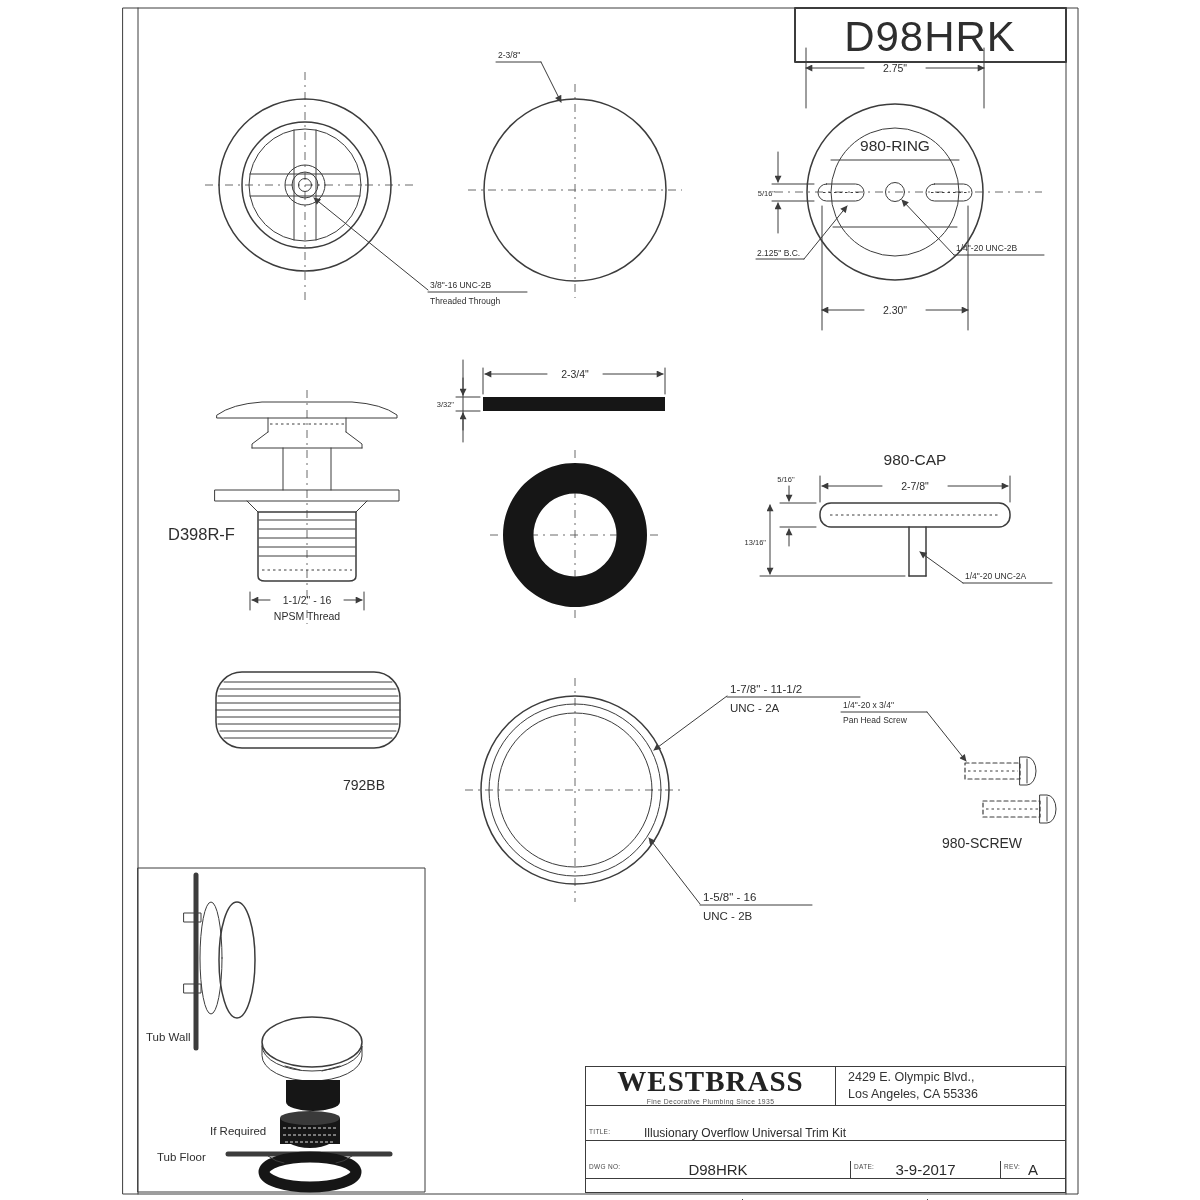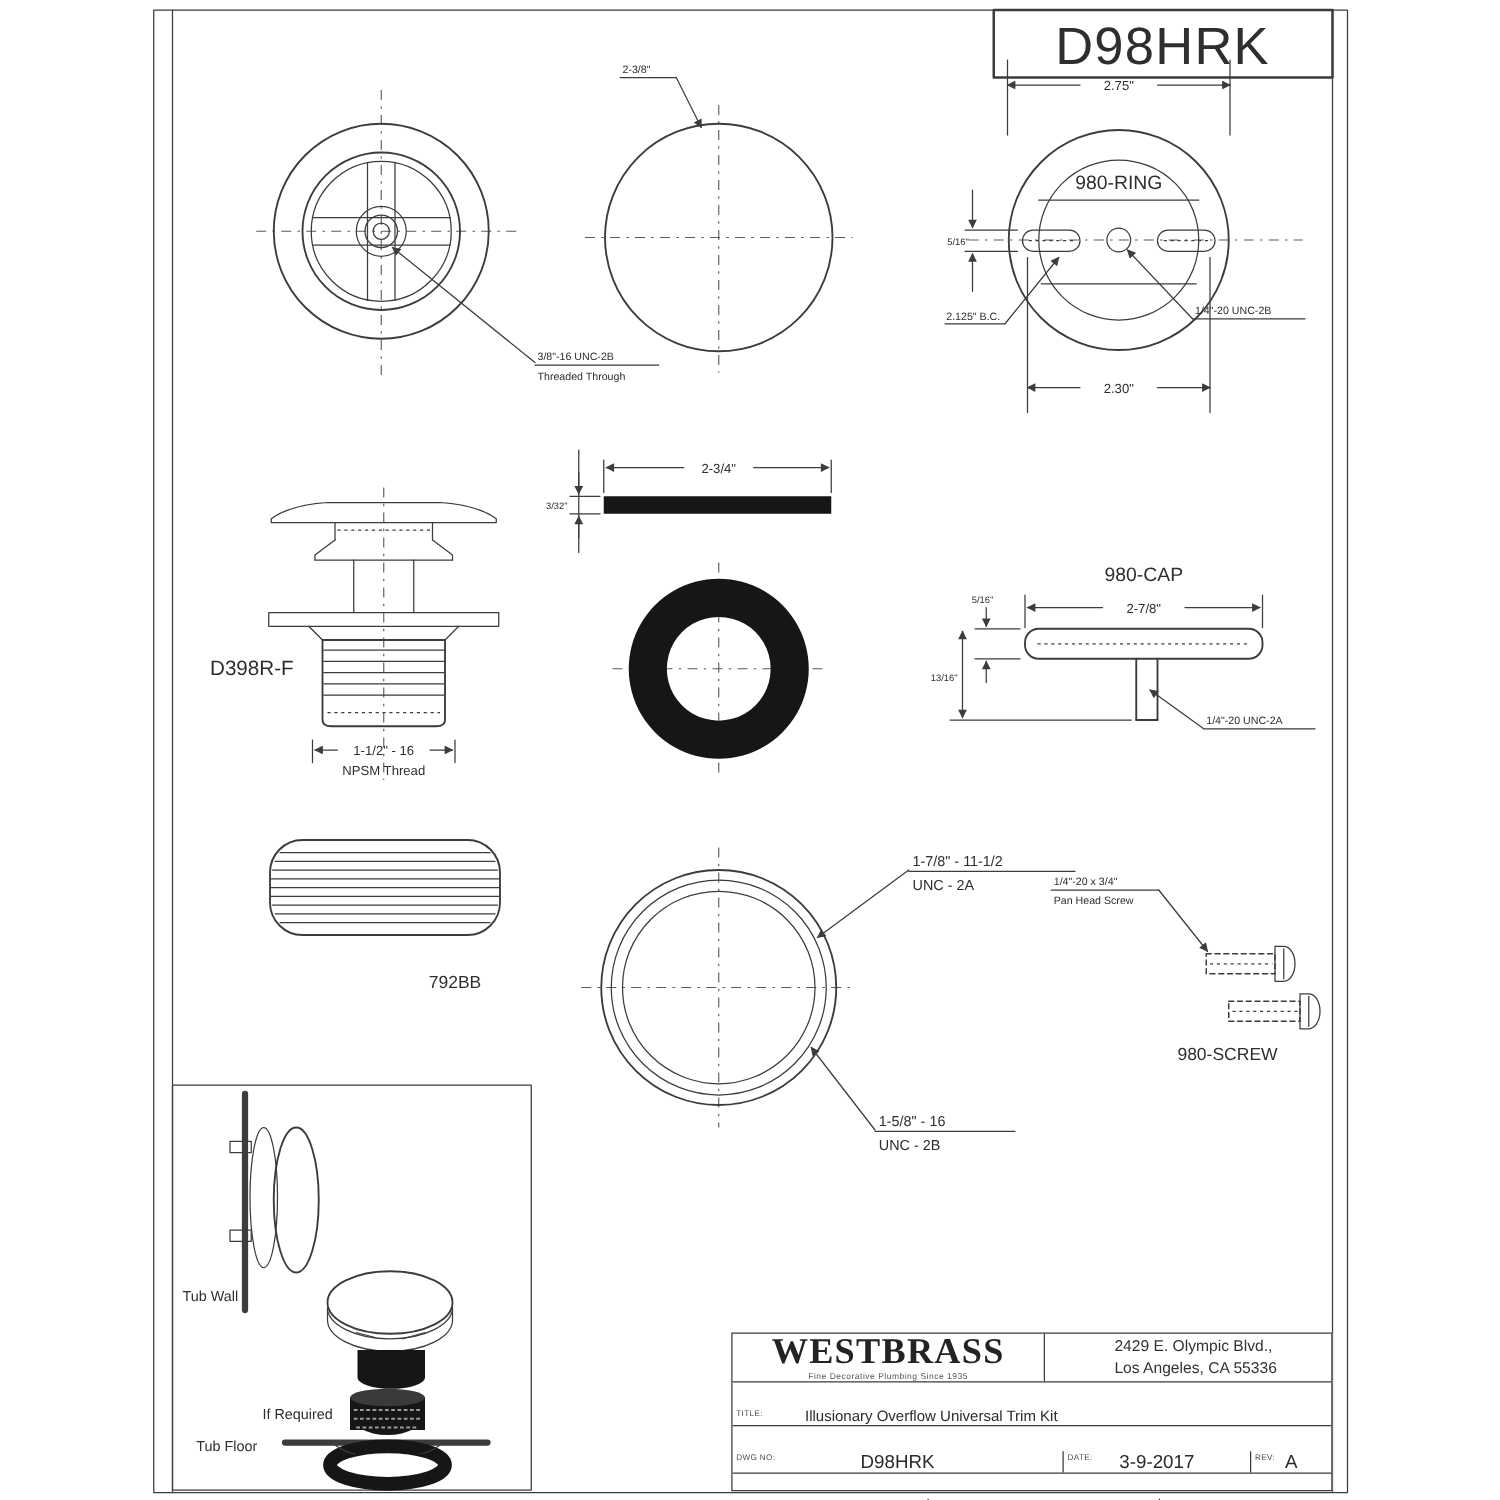--- a/index.html
+++ b/index.html
@@ -293,21 +293,21 @@
     <path d="M268,1156 q8,6 16,7 M352,1156 q-8,6 -16,7" class="s sw1"></path>
   </g>
 </svg>
 
 <div id="tblock">
   <div class="tb-row" style="height:46px;">
     <div class="tb-cell" style="width:250px;flex-direction:column;">
       <div class="logo">WESTBRASS</div>
       <div class="tagline">Fine Decorative Plumbing Since 1935</div>
     </div>
-    <div class="tb-cell" style="flex:1;justify-content:center;padding-left:12px;">
+    <div class="tb-cell" style="flex:1;justify-content:flex-start;padding-left:12px;">
       <div class="addr">
         <div>2429 E. Olympic Blvd.,</div>
         <div>Los Angeles, CA 55336</div>
       </div>
     </div>
   </div>
   <div class="tb-row" style="height:29px;">
     <div class="tb-cell" style="flex:1;justify-content:flex-start;padding-left:58px;">
       <span class="tb-label">TITLE:</span>
       <span class="tb-title">Illusionary Overflow Universal Trim Kit</span>

